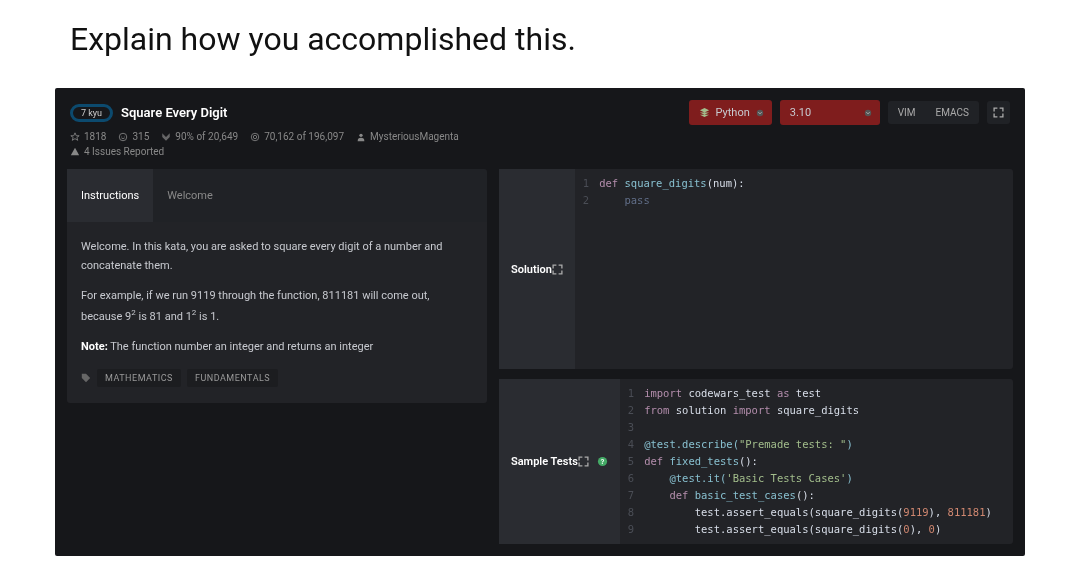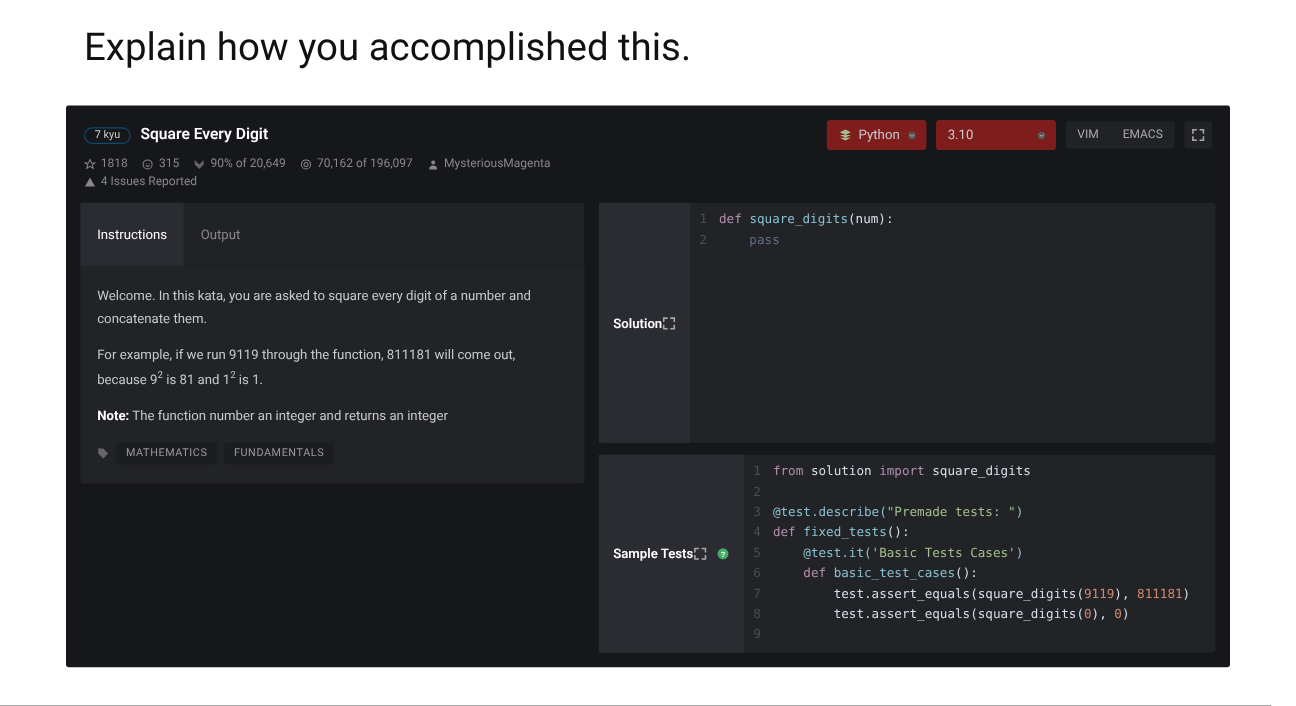--- a/index.html
+++ b/index.html
@@ -2,21 +2,21 @@
 <html><head>
 <meta charset="utf-8">
 <style>
   * { box-sizing: border-box; margin: 0; padding: 0; }
   body { background: #fff; font-family: -apple-system, BlinkMacSystemFont, "Segoe UI", Roboto, sans-serif; width: 1080px; }
   .page-title { font-size: 32px; font-weight: 400; color: #111; padding: 20px 70px 30px; }
   .app { background: #16171a; color: #c7c9cf; margin: 0 55px 20px; border-radius: 2px; overflow: hidden; font-size: 11px; }
   .header { padding: 12px 15px 4px; }
   .title-row { display: flex; align-items: center; justify-content: space-between; }
   .title-left { display: flex; align-items: center; gap: 8px; }
-  .kyu-badge { border: 1px solid #0c4a6e; border-radius: 9px; padding: 1px 8px; font-size: 9px; color: #ccc; position: relative; }
+  .kyu-badge { border: 3px solid #0c4a6e; border-radius: 9px; padding: 1px 8px; font-size: 9px; color: #ccc; position: relative; }
   .kyu-badge::before, .kyu-badge::after { content: ''; position: absolute; top: 50%; width: 0; height: 0; }
   .kata-title { color: #fff; font-weight: 600; font-size: 13px; }
   .title-right { display: flex; align-items: center; gap: 8px; }
   .selector { background: #7f1d1d; border-radius: 3px; padding: 6px 22px 6px 10px; display: flex; align-items: center; gap: 6px; cursor: pointer; position: relative; }
   .selector .caret { position: absolute; right: 8px; top: 50%; transform: translateY(-50%); }
   .vim-emacs { display: flex; background: #202226; border-radius: 3px; overflow: hidden; }
   .vim-emacs span { padding: 6px 10px; cursor: pointer; font-size: 10px; color: #aaa; }
   .expand-btn { background: #202226; padding: 6px; border-radius: 3px; cursor: pointer; display: flex; }
   .stats-row { display: flex; align-items: center; gap: 12px; margin-top: 6px; font-size: 10px; color: #888; }
   .stat { display: flex; align-items: center; gap: 4px; }
@@ -138,21 +138,21 @@
           <path fill="#888" d="M12 2 L22 20 H2 Z"></path>
         </svg>
       <span>4 Issues Reported</span>
     </div>
   </div>
 
   <div class="main">
     <div class="left-col">
       <div class="tabs">
         <div class="tab active">Instructions</div>
-        <div class="tab">Output</div>
+        <div class="tab">Welcome</div>
       </div>
       <div class="instructions-panel">
         <p>Welcome. In this kata, you are asked to square every digit of a number and concatenate them.</p>
         <p><span>For example, if we run 9119 through the function, 811181 will come out, because 9</span><sup>2</sup><span> is 81 and 1</span><sup>2</sup><span> is 1.</span></p>
         <p><strong>Note:</strong><span> The function number an integer and returns an integer</span></p>
         <div class="tags">
           <span class="tag-icon">
               <svg width="10" height="10" viewBox="0 0 24 24">
                 <path fill="#666" d="M2 2 H12 L22 12 L12 22 L2 12 Z"></path>
               </svg>
@@ -210,20 +210,21 @@
               <div>2</div>
               <div>3</div>
               <div>4</div>
               <div>5</div>
               <div>6</div>
               <div>7</div>
               <div>8</div>
               <div>9</div>
             </div>
           <div class="code-lines">
+            <div><span class="kw">import</span><span class="pl"> codewars_test </span><span class="kw">as</span><span class="pl"> test</span></div>
             <div><span class="kw">from</span><span class="pl"> solution </span><span class="kw">import</span><span class="pl"> square_digits</span></div>
             <div></div>
             <div><span class="fn">@test.describe(</span><span class="str">"Premade tests: "</span><span class="fn">)</span></div>
             <div><span class="kw">def</span><span> </span><span class="fn">fixed_tests</span><span class="pl">():</span></div>
             <div><span class="fn">    @test.it(</span><span class="str">'Basic Tests Cases'</span><span class="fn">)</span></div>
             <div><span>    </span><span class="kw">def</span><span> </span><span class="fn">basic_test_cases</span><span class="pl">():</span></div>
             <div><span class="pl">        test.assert_equals(square_digits(</span><span class="num">9119</span><span class="pl">), </span><span class="num">811181</span><span class="pl">)</span></div>
             <div><span class="pl">        test.assert_equals(square_digits(</span><span class="num">0</span><span class="pl">), </span><span class="num">0</span><span class="pl">)</span></div>
           </div>
         </div>

